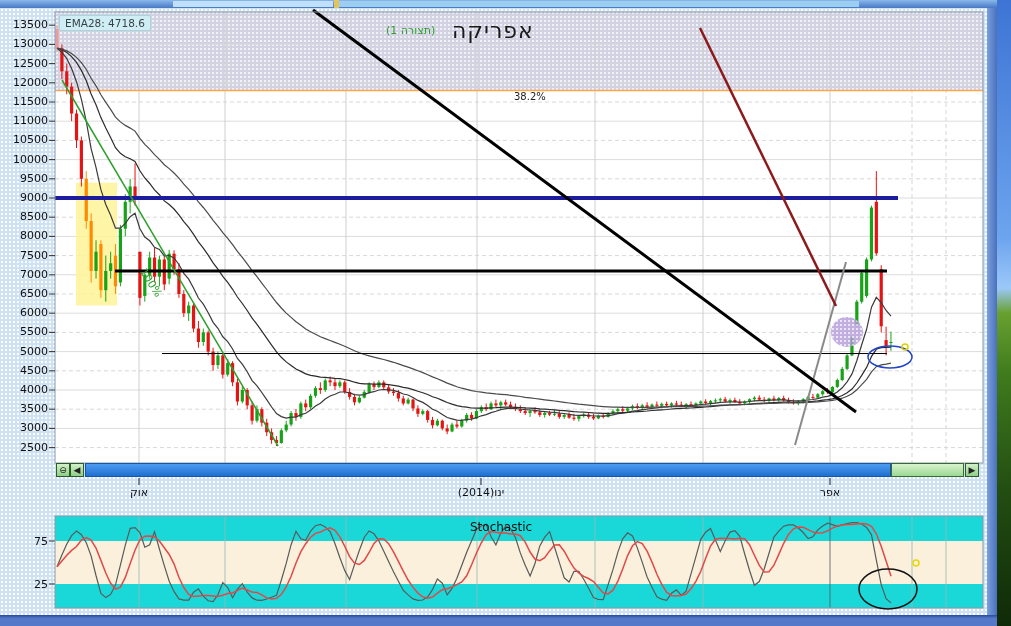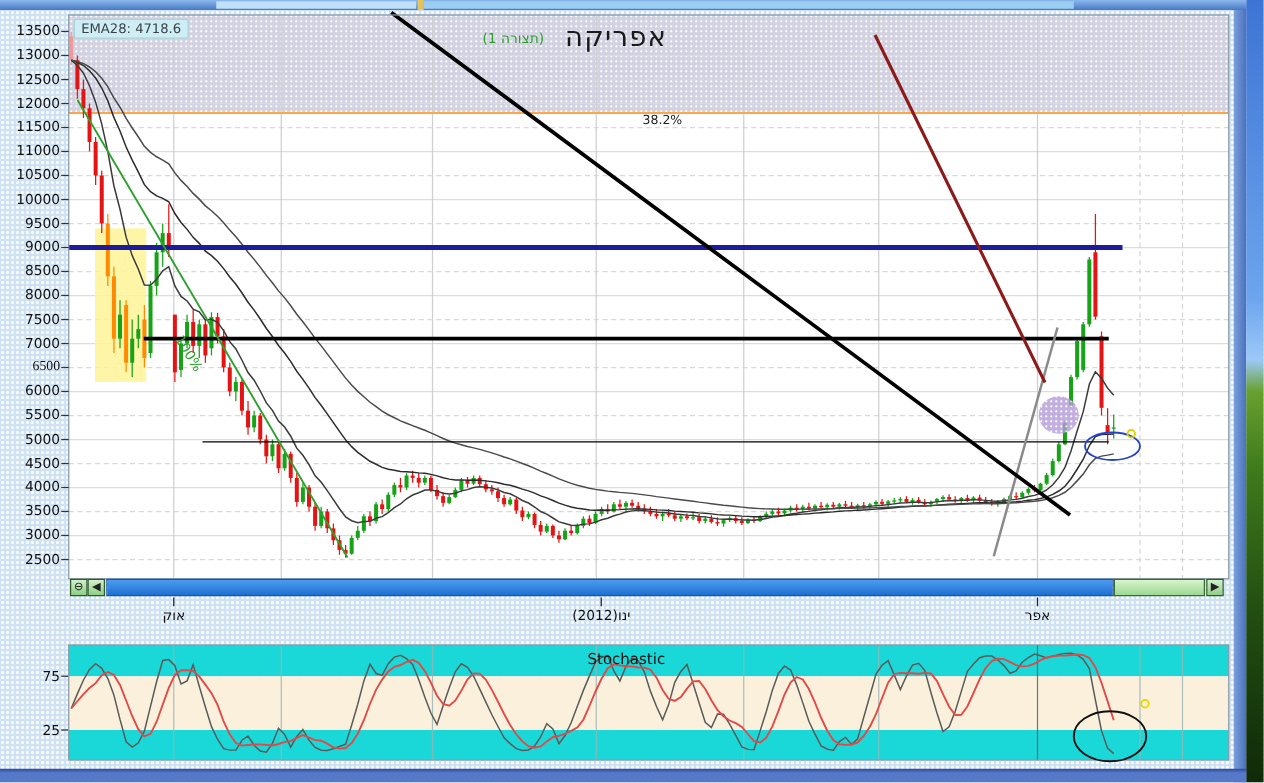--- a/index.html
+++ b/index.html
@@ -532,33 +532,33 @@
       <div class="yaxis-label" style="top: 95px;">11500</div>
       <div class="yaxis-label" style="top: 114.2px;">11000</div>
       <div class="yaxis-label" style="top: 133.4px;">10500</div>
       <div class="yaxis-label" style="top: 152.6px;">10000</div>
       <div class="yaxis-label" style="top: 171.8px;">9500</div>
       <div class="yaxis-label" style="top: 191px;">9000</div>
       <div class="yaxis-label" style="top: 210.2px;">8500</div>
       <div class="yaxis-label" style="top: 229.4px;">8000</div>
       <div class="yaxis-label" style="top: 248.6px; text-align: right;">7500</div>
       <div class="yaxis-label" style="top: 267.8px;">7000</div>
-      <div class="yaxis-label" style="top: 287px; font-family: Liberation Serif, serif;">6500</div>
+      <div class="yaxis-label" style="top: 287px;">6500</div>
       <div class="yaxis-label" style="top: 306.2px;">6000</div>
       <div class="yaxis-label" style="top: 325.4px;">5500</div>
       <div class="yaxis-label" style="top: 344.6px;">5000</div>
       <div class="yaxis-label" style="top: 363.8px;">4500</div>
       <div class="yaxis-label" style="top: 383px;">4000</div>
       <div class="yaxis-label" style="top: 402.2px;">3500</div>
       <div class="yaxis-label" style="top: 421.4px;">3000</div>
       <div class="yaxis-label" style="top: 440.6px;">2500</div>
     </div>
   <div id="xaxis" class="abs" style="left:0;top:486px;width:997px;z-index:4;">
       <div class="xaxis-label" dir="rtl" style="left: 139px;">אוק</div>
-      <div class="xaxis-label" dir="rtl" style="left: 481px;">ינו(2012)</div>
+      <div class="xaxis-label" dir="rtl" style="left: 481px;">ינו(2014)</div>
       <div class="xaxis-label" dir="rtl" style="left: 830px;">אפר</div>
     </div>
 
   <div class="abs scrollbar">
     <div class="sb-btn" style="left:1px;width:14px;"><span>⊖</span></div>
     <div class="sb-btn" style="left:15px;width:14px;"><span>◀</span></div>
     <div class="sb-track"></div>
     <div class="sb-thumb"></div>
     <div class="sb-btn" style="left:910px;width:14px;"><span>▶</span></div>
   </div>

